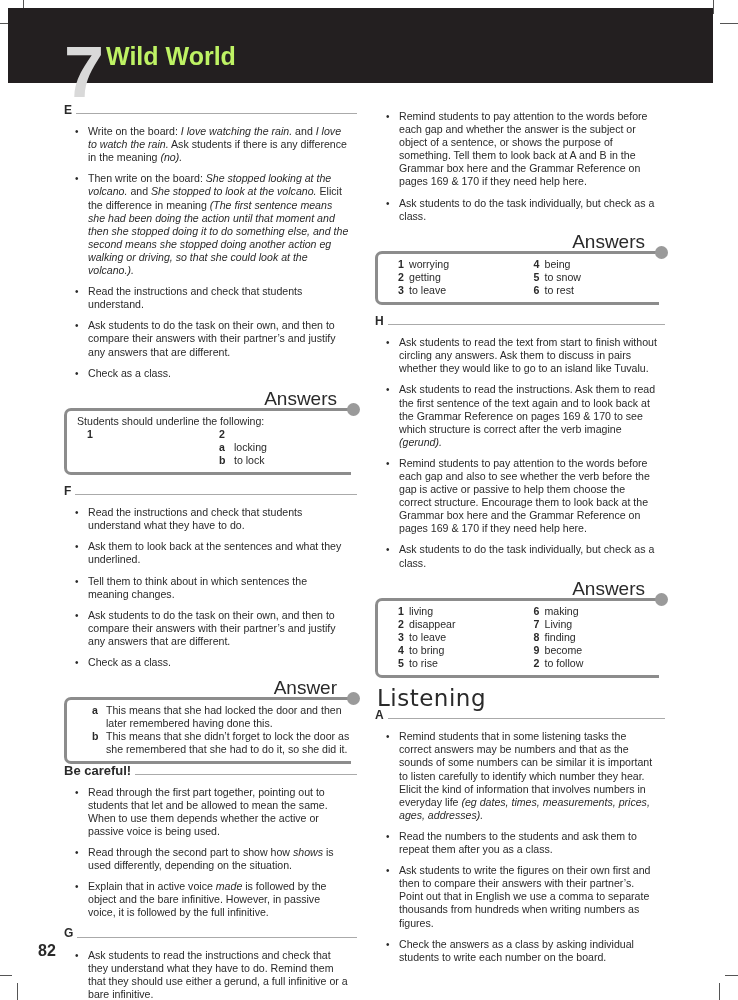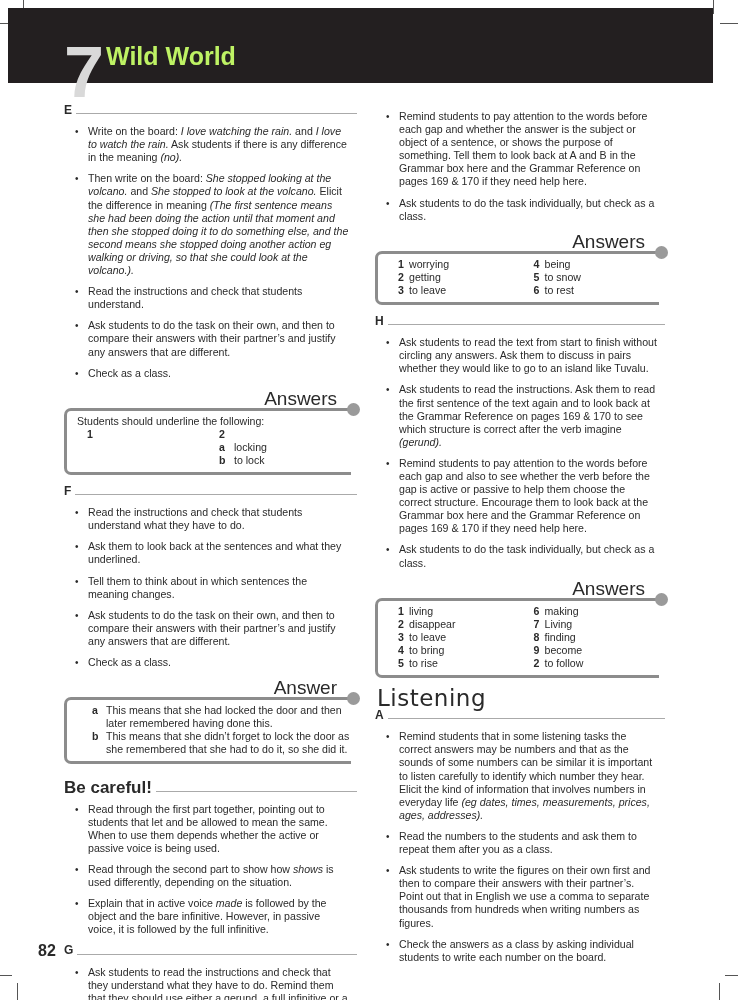--- a/index.html
+++ b/index.html
@@ -94,21 +94,21 @@
 
   <div class="ans-title">Answer</div>
   <div class="ans-box">
     <span class="dot"></span>
     <div class="sub">
         <div class="sub-item"><span class="lbl">a</span>This means that she had locked the door and then later remembered having done this.</div>
         <div class="sub-item"><span class="lbl">b</span>This means that she didn’t forget to lock the door as she remembered that she had to do it, so she did it.</div>
       </div>
   </div>
 
-  <div class="sec-head" style="margin-top:17px;font-size:17px">
+  <div class="sec-head" style="margin-top:0;font-size:13px">
       <span>Be careful!</span>
       <span class="rule"></span>
     </div>
   <ul>
       <li>Read through the first part together, pointing out to students that let and be allowed to mean the same. When to use them depends whether the active or passive voice is being used.</li>
       <li>Read through the second part to show how <i>shows</i> is used differently, depending on the situation.</li>
       <li>Explain that in active voice <i>made</i> is followed by the object and the bare infinitive. However, in passive voice, it is followed by the full infinitive.</li>
     </ul>
 
   <div class="sec-head" style="margin-top:6px">

